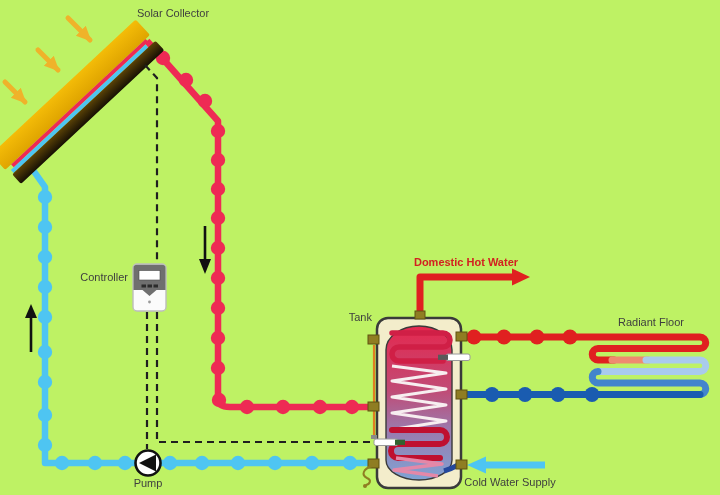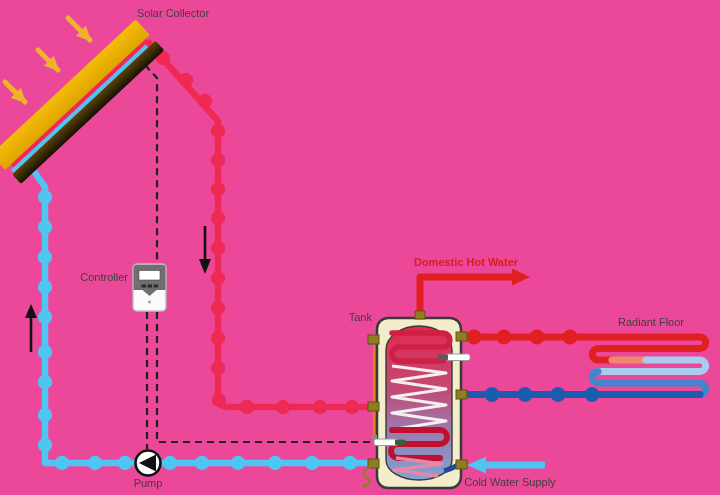--- a/index.html
+++ b/index.html
@@ -1,16 +1,16 @@
 <!DOCTYPE html>
 <html><head>
 <meta charset="utf-8">
 <style>
   html,body{margin:0;padding:0;background:#ffffff;}
-  .stage{position:relative;width:720px;height:495px;background:#ec4899;overflow:hidden;}
+  .stage{position:relative;width:720px;height:495px;background:#bef264;overflow:hidden;}
   svg{display:block;}
   text{font-family:"Liberation Sans","DejaVu Sans",sans-serif;font-size:11px;fill:#3f3f3f;}
   .label-red{fill:#d32020;font-weight:bold;}
 </style>
 </head>
 <body>
 
 <div class="stage">
 <svg width="720" height="495" viewBox="0 0 720 495">
   <defs>

